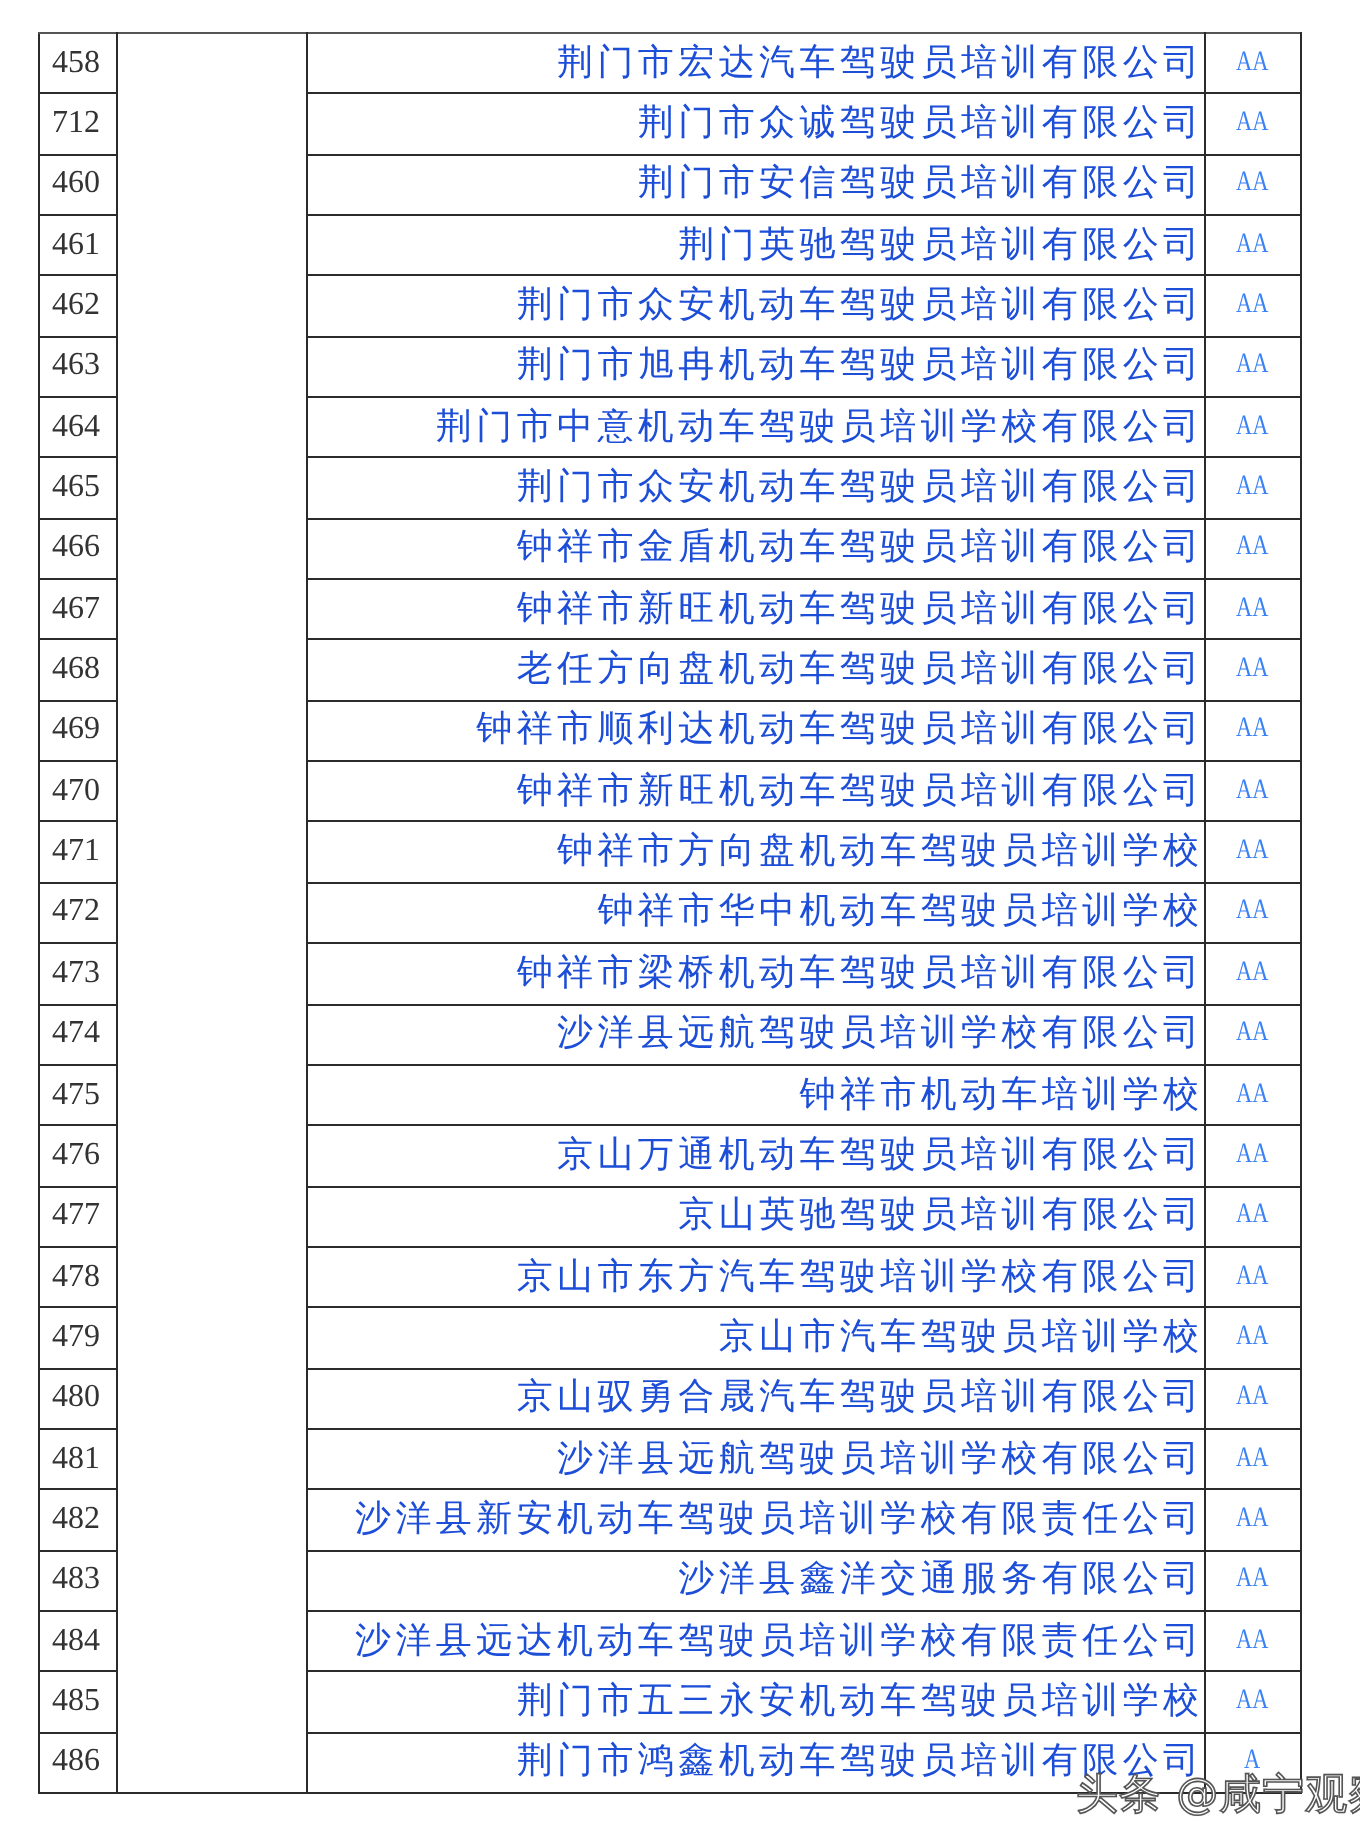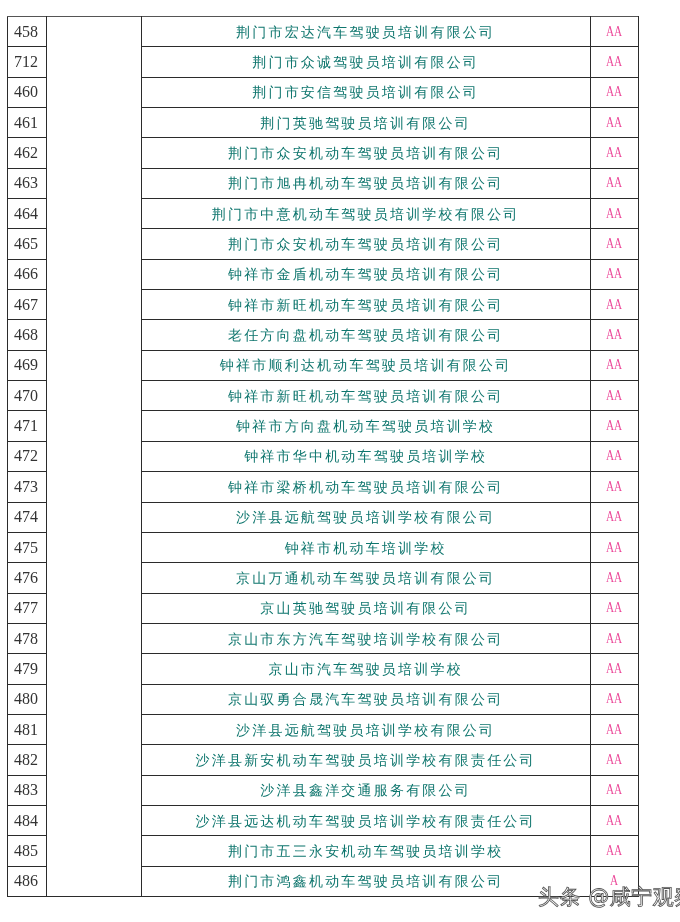--- a/index.html
+++ b/index.html
@@ -10,21 +10,21 @@
     body {
       width: 680px;
       height: 922px;
       position: relative;
       overflow: hidden;
       font-family: "DejaVu Serif", "Liberation Serif", serif;
       color: #333333;
     }
     .table {
       position: absolute;
-      left: 7px;
+      left: 19px;
       top: 16px;
       width: 632px;
       border-collapse: collapse;
       table-layout: fixed;
     }
     .table td {
       border: 1px solid #2b2b2b;
       height: 29.35px;
       padding: 0;
       text-align: center;
@@ -41,29 +41,30 @@
     .col-grade { width: 48px; }
     td.no {
       font-family: "Liberation Serif", "DejaVu Serif", serif;
       font-size: 16px;
       text-align: left;
       padding-left: 6px;
       color: #333;
     }
     td.name {
       font-family: "DejaVu Sans", "Liberation Sans", sans-serif;
-      font-size: 14px;
+      font-size: 18px;
       letter-spacing: 2.2px;
-      color: #0f766e;
+      color: #1d4ed8;
+      text-align: right;
     }
     td.grade {
       font-family: "Liberation Serif", "DejaVu Serif", serif;
       font-size: 14px;
       transform-origin: center;
-      color: #ec4899;
+      color: #3b82f6;
     }
     td.grade span {
       display: inline-block;
       transform: scaleX(0.8);
     }
     td.blank-merged {
       border-bottom: 1px solid #2b2b2b;
     }
     .watermark {
       position: absolute;

